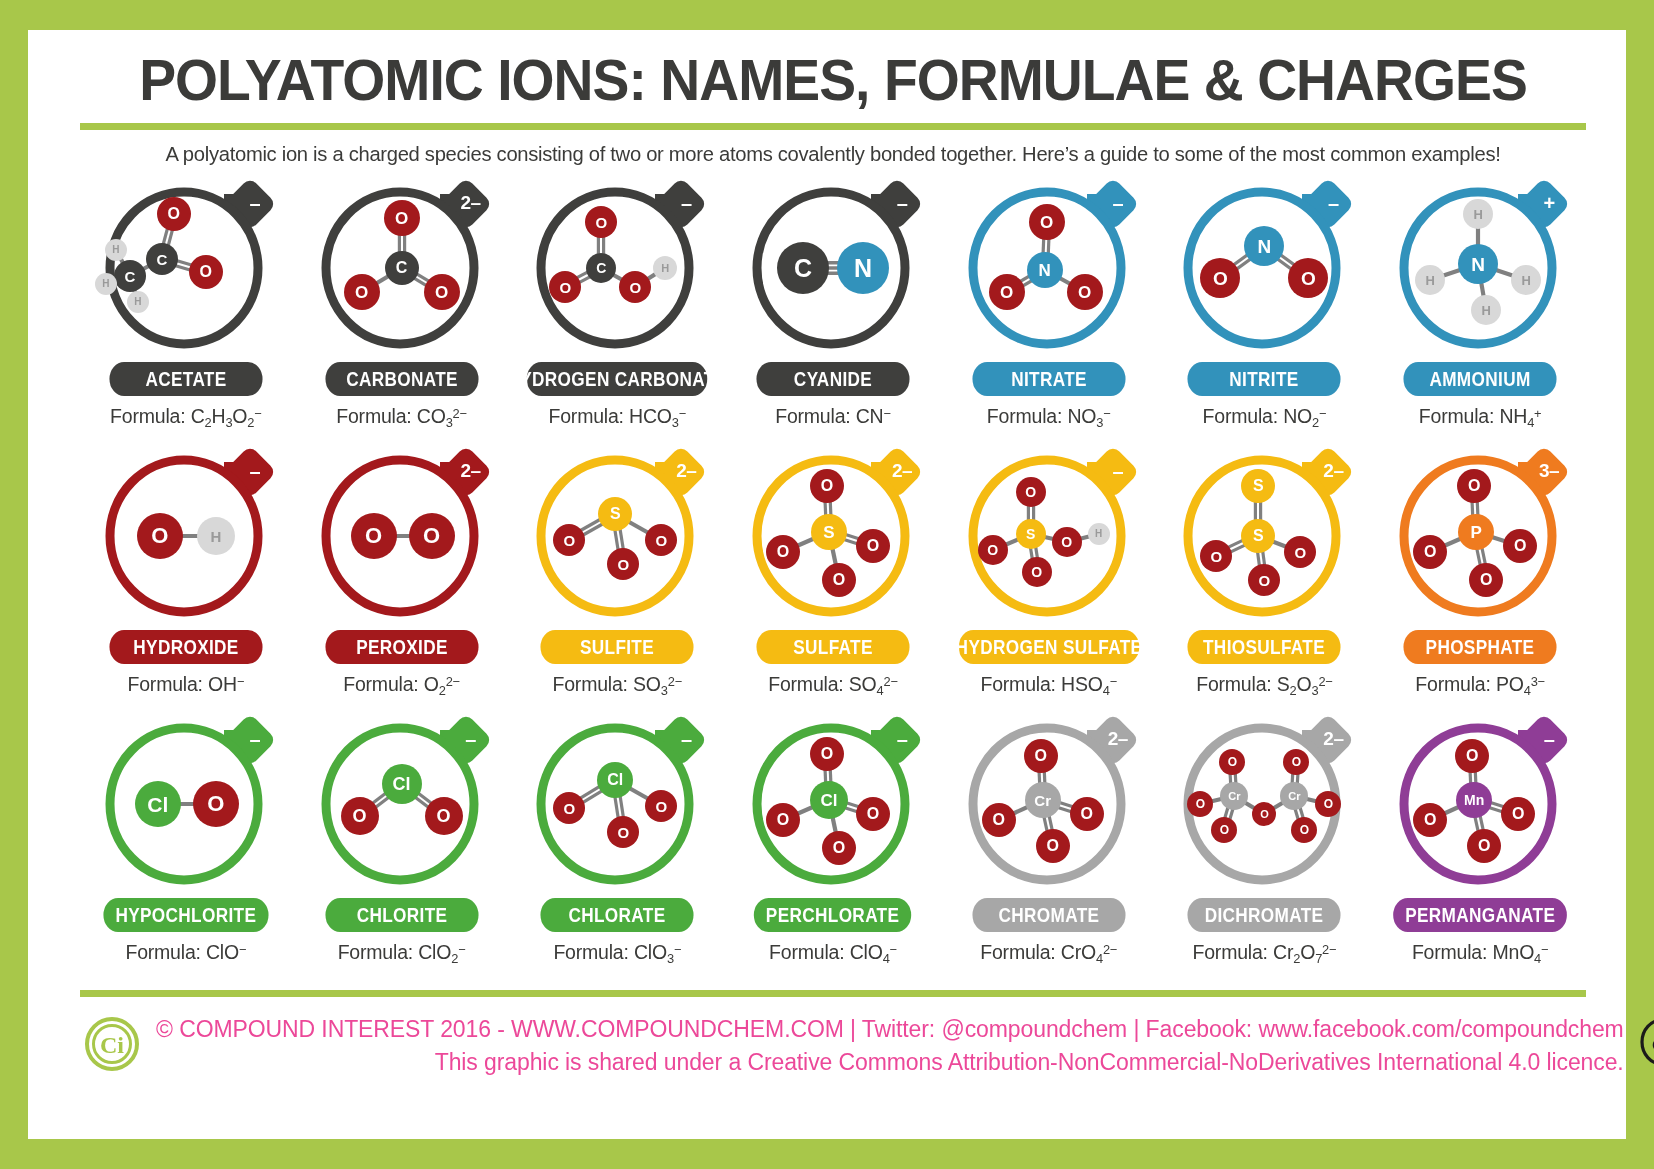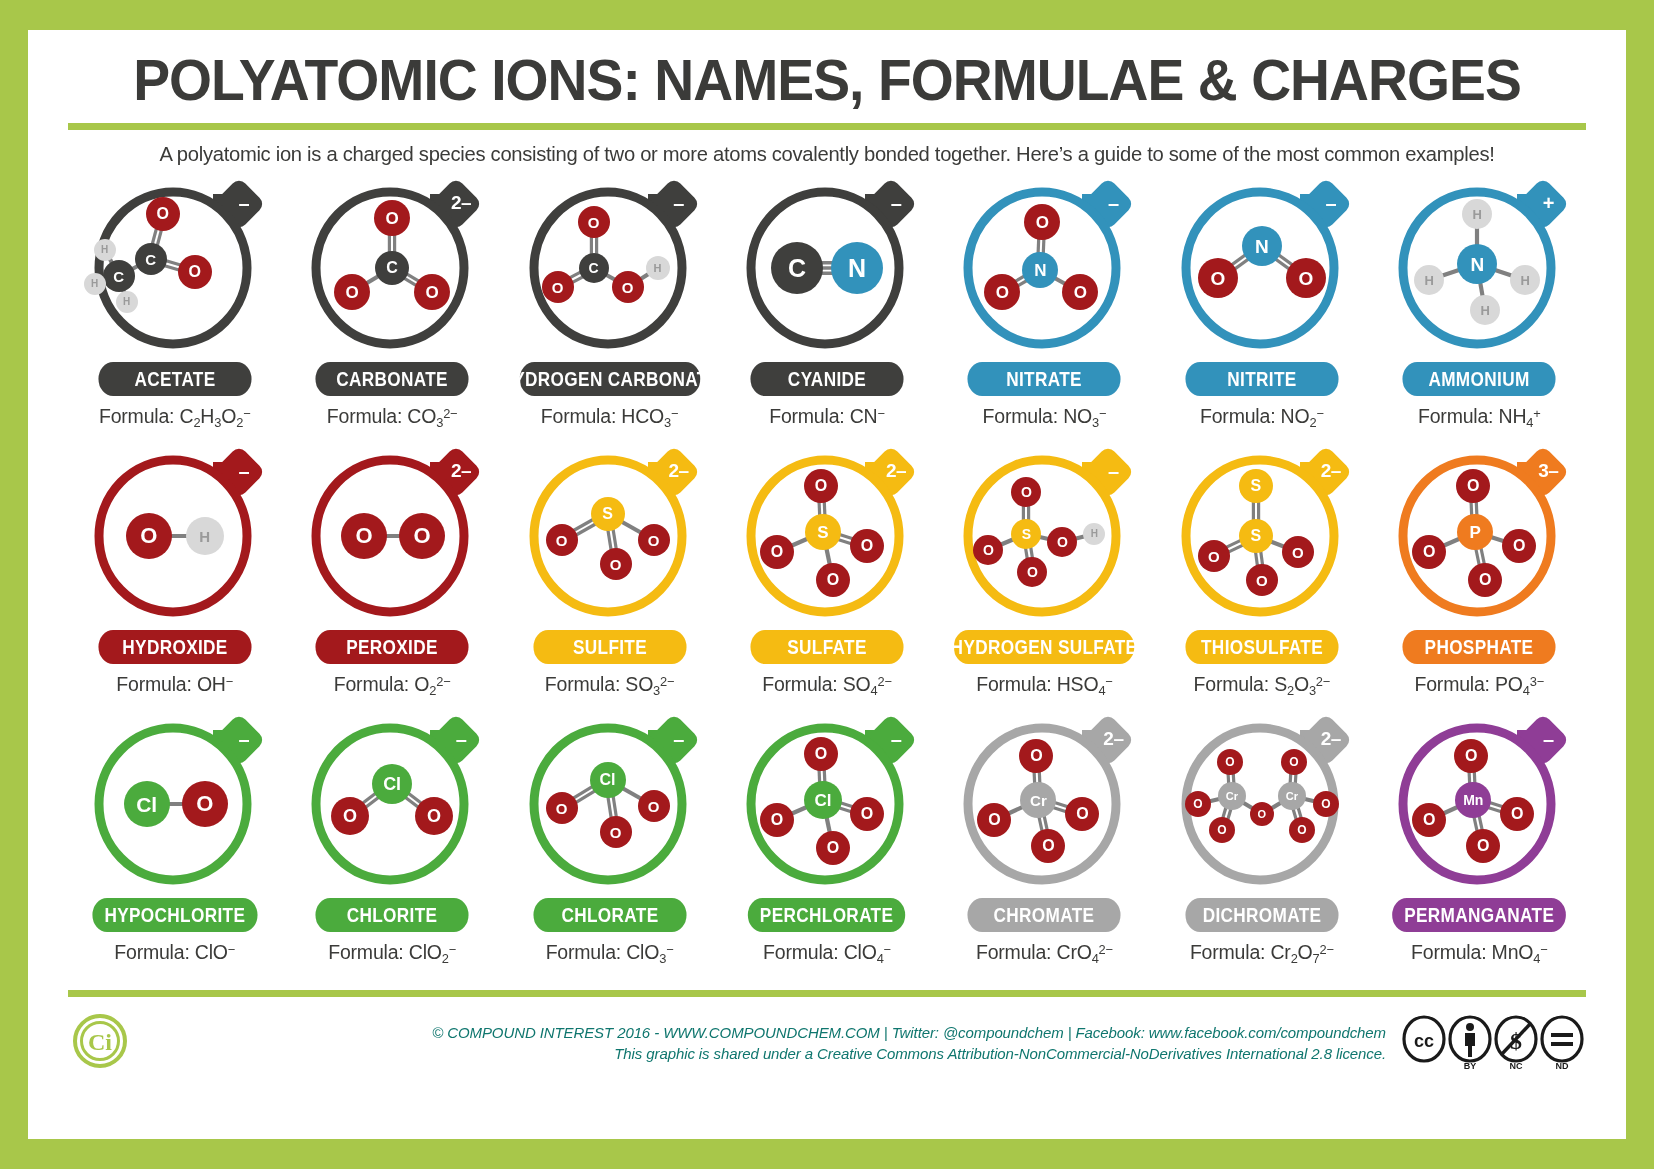--- a/index.html
+++ b/index.html
@@ -11,21 +11,21 @@
   #poster {
     position: relative;
     width: 1654px; height: 1169px;
     background: #a8c74a;
     padding: 30px 28px;
   }
   #sheet {
     position: relative;
     width: 100%; height: 100%;
     background: #ffffff;
-    padding: 22px 40px 0 40px;
+    padding: 22px 40px 0 52px;
   }
 
   
   #title {
     text-align: center;
     font-size: 57px;
     font-weight: bold;
     letter-spacing: -1px;
     color: #3b3b39;
     line-height: 1.0;
@@ -132,26 +132,25 @@
   #footer {
     display: flex;
     align-items: center;
     padding: 16px 2px 0 4px;
     gap: 16px;
     text-align: right;
   }
   #ci-logo { flex: 0 0 auto; }
   #footer-text {
     flex: 1 1 auto;
-    font-size: 15px;
-    color: #0f766e;
+    font-size: 23px;
+    color: #ec4899;
     line-height: 1.42;
     letter-spacing: -0.1px;
     white-space: nowrap;
-    font-style: italic;
   }
   #cc-icons { flex: 0 0 auto; display: flex; gap: 2px; }
 </style>
 </head>
 <body>
 
 <div id="poster">
   <div id="sheet">
 
     <div id="title">POLYATOMIC IONS: NAMES, FORMULAE &amp; CHARGES</div>
@@ -746,21 +745,21 @@
     <div id="footer">
       <div id="ci-logo">
         <svg width="56" height="56" viewBox="0 0 56 56">
           <ellipse cx="28" cy="28" rx="25" ry="25" fill="none" stroke="#a8c74a" stroke-width="4"></ellipse>
           <ellipse cx="28" cy="28" rx="18.5" ry="18.5" fill="none" stroke="#a8c74a" stroke-width="3"></ellipse>
           <text x="28" y="37" text-anchor="middle" font-family="Liberation Serif, serif" font-size="24" font-weight="bold" fill="#a8c74a">Ci</text>
         </svg>
       </div>
       <div id="footer-text">
         <div>© COMPOUND INTEREST 2016 - WWW.COMPOUNDCHEM.COM | Twitter: @compoundchem | Facebook: www.facebook.com/compoundchem</div>
-        <div>This graphic is shared under a Creative Commons Attribution-NonCommercial-NoDerivatives International 2.8 licence.</div>
+        <div>This graphic is shared under a Creative Commons Attribution-NonCommercial-NoDerivatives International 4.0 licence.</div>
       </div>
       <div id="cc-icons">
         <svg width="44" height="58" viewBox="0 0 44 58">
           <ellipse cx="22" cy="25" rx="20" ry="22" fill="none" stroke="#1a1a1a" stroke-width="3.2"></ellipse>
           <text x="22" y="33" text-anchor="middle" font-family="Liberation Sans, sans-serif" font-size="18" font-weight="bold" fill="#1a1a1a">cc</text>
         </svg>
         <svg width="44" height="58" viewBox="0 0 44 58">
           <ellipse cx="22" cy="25" rx="20" ry="22" fill="none" stroke="#1a1a1a" stroke-width="3.2"></ellipse>
           <circle cx="22" cy="13" r="4" fill="#1a1a1a"></circle>
           <path d="M17 19 h10 v13 h-3 v11 h-4 v-11 h-3 z" fill="#1a1a1a"></path>

